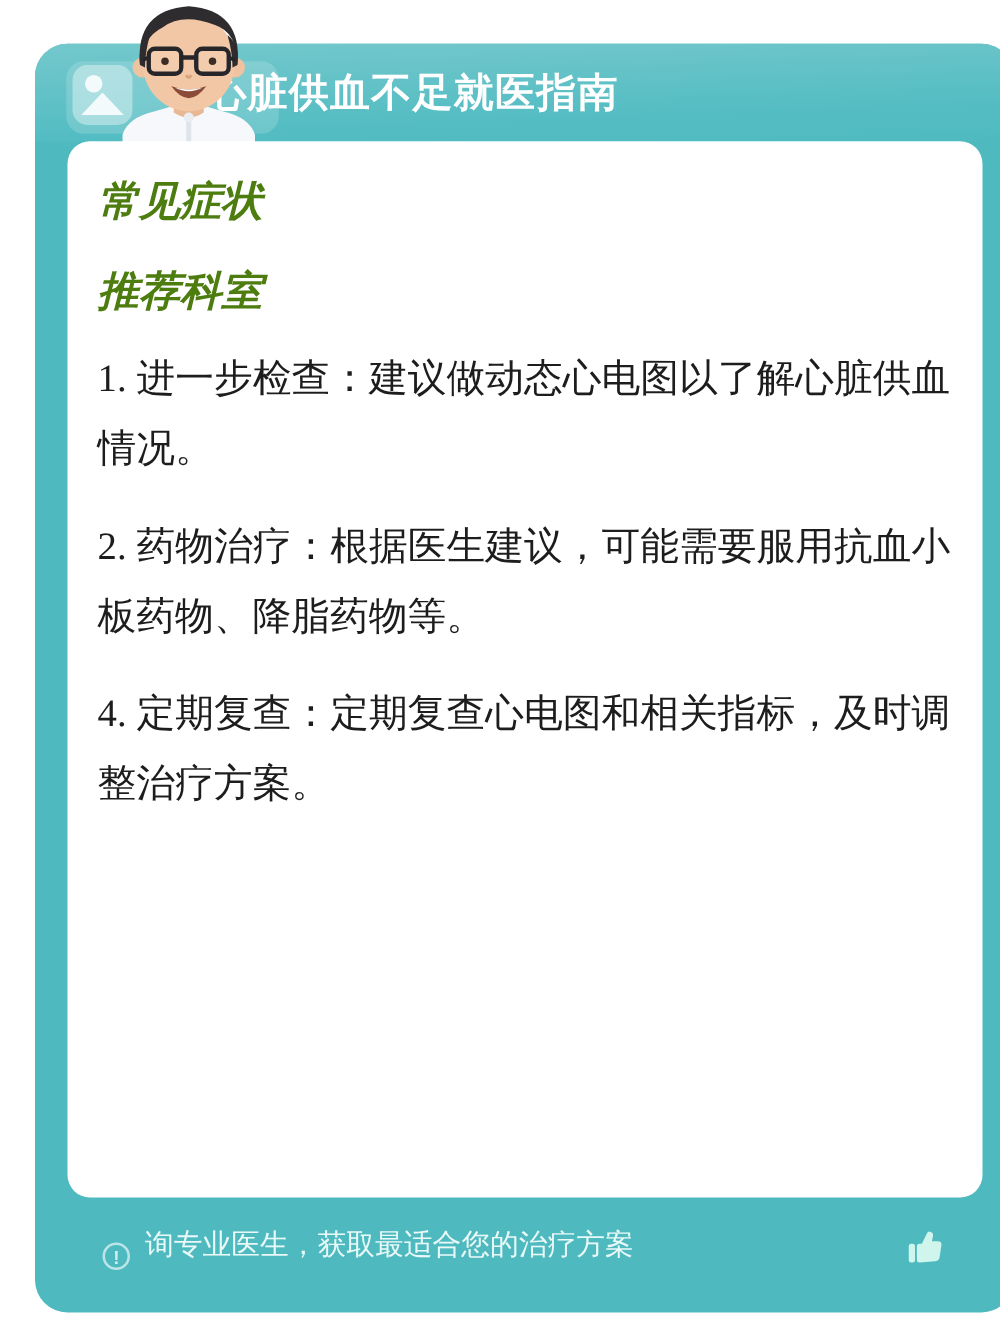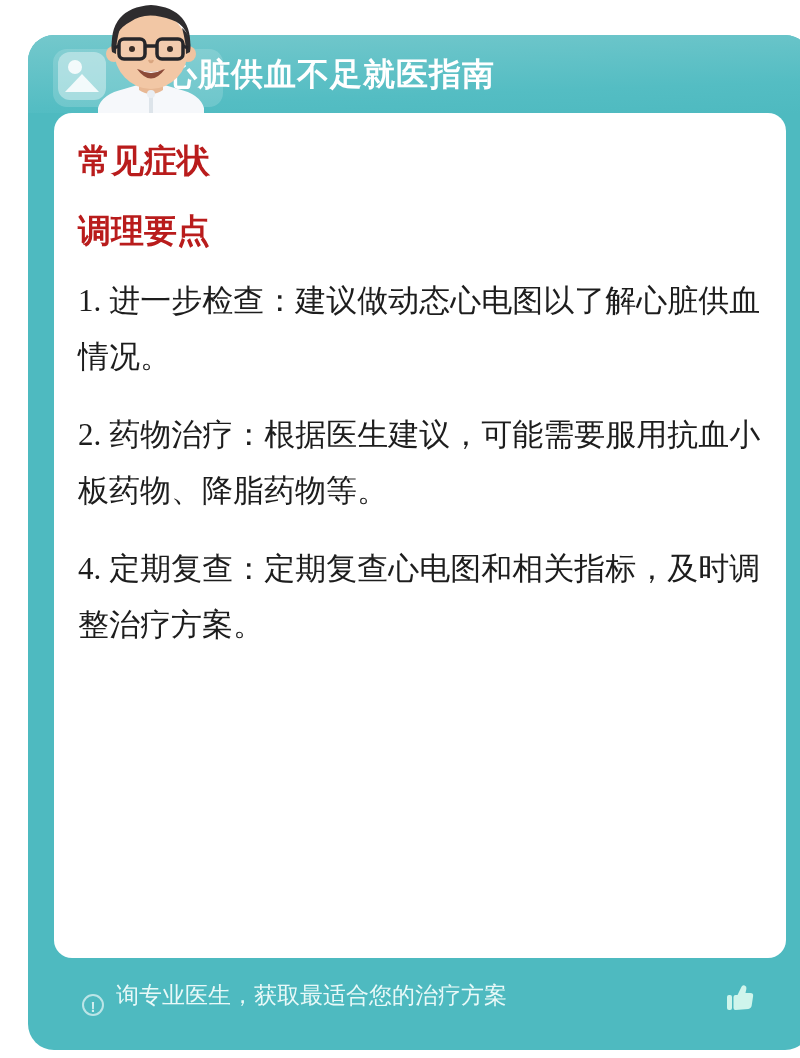--- a/index.html
+++ b/index.html
@@ -43,22 +43,22 @@
     font-size:32px;font-weight:bold;color:#ffffff;letter-spacing:1px;
     white-space:nowrap;
   }
   .card{
     position:absolute;left:26px;top:78px;width:732px;height:845px;
     background:#ffffff;border-radius:18px;
     box-sizing:border-box;padding:26px 22px 0 24px;
     color:#1d1d1d;font-size:31px;line-height:56px;
   }
   .card h2{
-    font-size:33px;font-weight:bold;color:#b91c1c;
-    margin:0;line-height:40px;
+    font-size:33px;font-weight:bold;color:#4d7c0f;
+    margin:0;line-height:40px;font-style:italic;
   }
   .card .h-sym{margin-top:2px;}
   .card .h-dept{margin-top:32px;}
   .card .h-points{margin-top:30px;}
   .card p{margin:22px 0 0 0;}
   .card .dept-text{margin-top:26px;}
   .num{
     font-family:"Liberation Serif",serif;
     margin-right:8px;
   }
@@ -120,22 +120,22 @@
 
     <path d="M63,58 q2,4 4,0" stroke="#d9a57f" stroke-width="2.5" fill="none"></path>
 
     <path d="M51,67 Q65,86 79,67 Q65,72 51,67 Z" fill="#8c4a38"></path>
     <path d="M54,68 Q65,74 76,68 Q65,71 54,68 Z" fill="#ffffff"></path>
   </svg>
 
   <div class="card">
     <h2 class="h-sym">常见症状</h2>
 
+    <h2 class="h-dept">推荐科室</h2>
 
-    <h2 class="h-points">调理要点</h2>
 
     <p><span class="num">1.</span><span>进一步检查：建议做动态心电图以了解心脏供血情况。</span></p>
     <p><span class="num">2.</span><span>药物治疗：根据医生建议，可能需要服用抗血小板药物、降脂药物等。</span></p>
     <p><span class="num">4.</span><span>定期复查：定期复查心电图和相关指标，及时调整治疗方案。</span></p>
   </div>
 
   <div class="footer-info-icon">!</div>
 
   <div class="disclaimer">
     <div>询专业医生，获取最适合您的治疗方案</div>

